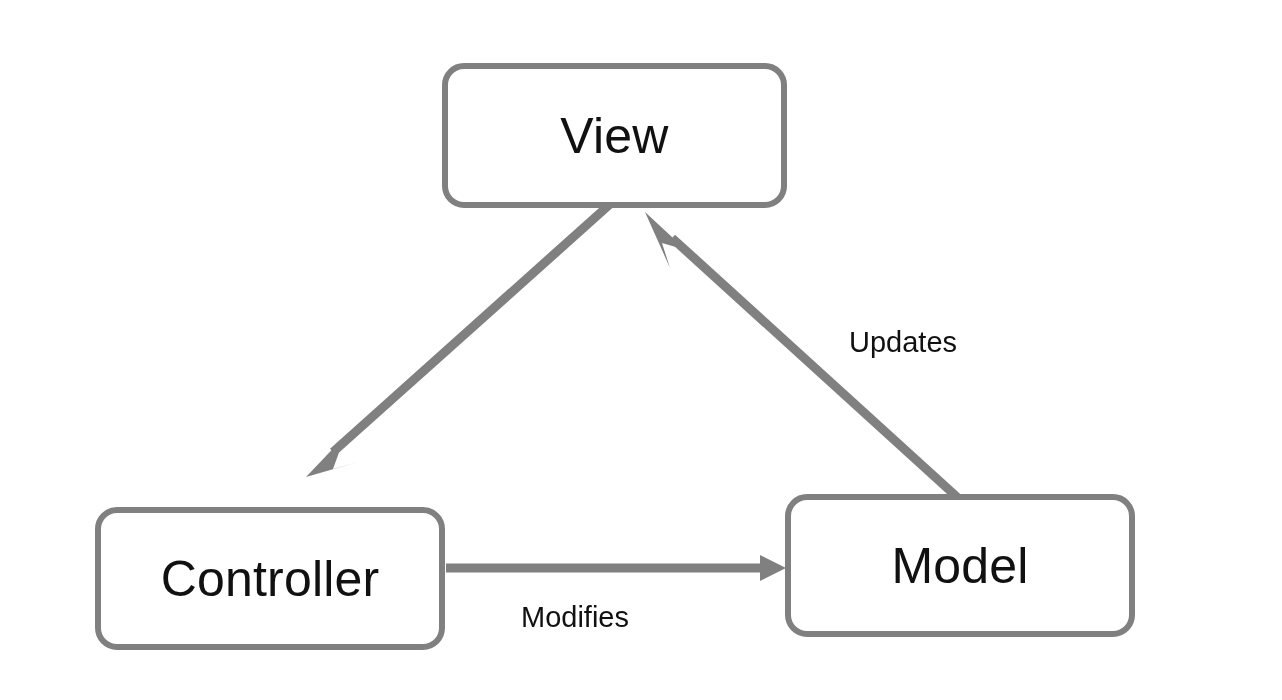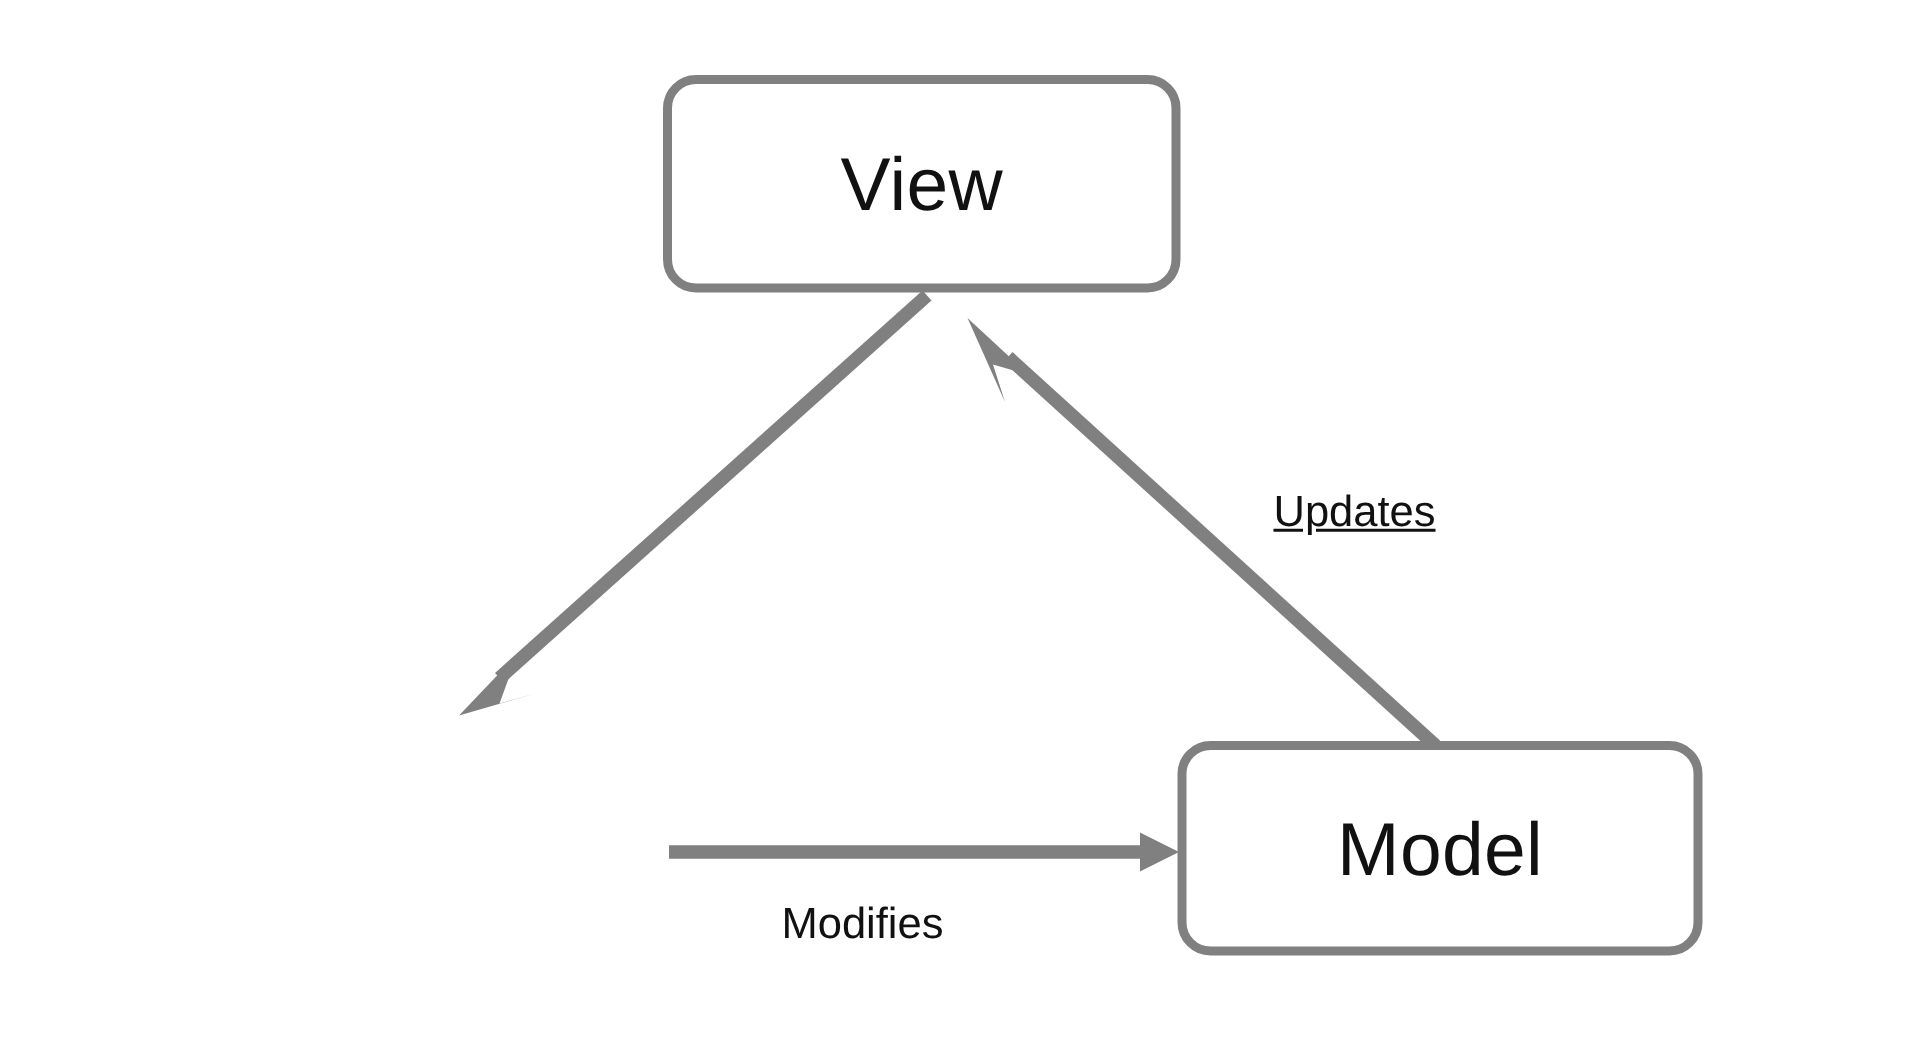--- a/index.html
+++ b/index.html
@@ -30,20 +30,21 @@
   .node {
     position: absolute;
     box-sizing: border-box;
     background: #ffffff;
     border: 6px solid #808080;
     border-radius: 22px;
     display: flex;
     align-items: center;
     justify-content: center;
     z-index: 2;
+    margin-top: 13px;
   }
   .node-label {
     font-family: "Liberation Sans", sans-serif;
     font-size: 50px;
     font-weight: 400;
     color: #111111;
     line-height: 1;
     letter-spacing: 0.2px;
     white-space: nowrap;
   }
@@ -54,24 +55,24 @@
     font-weight: 400;
     color: #111111;
     line-height: 1;
     white-space: nowrap;
     transform: translate(-50%, -50%);
     background: transparent;
     z-index: 3;
   }
   #node-view   { left: 442px; top: 50px;  width: 345px; height: 145px; }
   #node-controller { left: 95px;  top: 494px; width: 350px; height: 143px; }
-  #node-model  { left: 785px; top: 494px; width: 350px; height: 143px; }
+  #node-model  { left: 785px; top: 481px; width: 350px; height: 143px; }
 
   #label-user-input { left: 332px; top: 333px; }
-  #label-updates    { left: 903px; top: 342px; text-decoration: underline; }
+  #label-updates    { left: 903px; top: 342px; }
   #label-modifies   { left: 575px; top: 617px; }
 </style>
 </head>
 <body>
 
 <div id="canvas">
 
   <svg id="edges" viewBox="0 0 1282 700" width="1282" height="700" xmlns="http://www.w3.org/2000/svg">
 
     <g>
@@ -87,20 +88,23 @@
     <g>
       <line x1="446" y1="568" x2="764" y2="568" stroke="#808080" stroke-width="9" stroke-linecap="butt"></line>
       <polygon points="786,568 760,581 760,555" fill="#808080"></polygon>
     </g>
   </svg>
 
   <div class="node" id="node-view">
     <span class="node-label">View</span>
   </div>
 
+  <div class="node" id="node-controller">
+    <span class="node-label">Controller</span>
+  </div>
 
   <div class="node" id="node-model">
     <span class="node-label">Model</span>
   </div>
 
 
   <div class="edge-label" id="label-updates">Updates</div>
 
   <div class="edge-label" id="label-modifies">Modifies</div>
 

